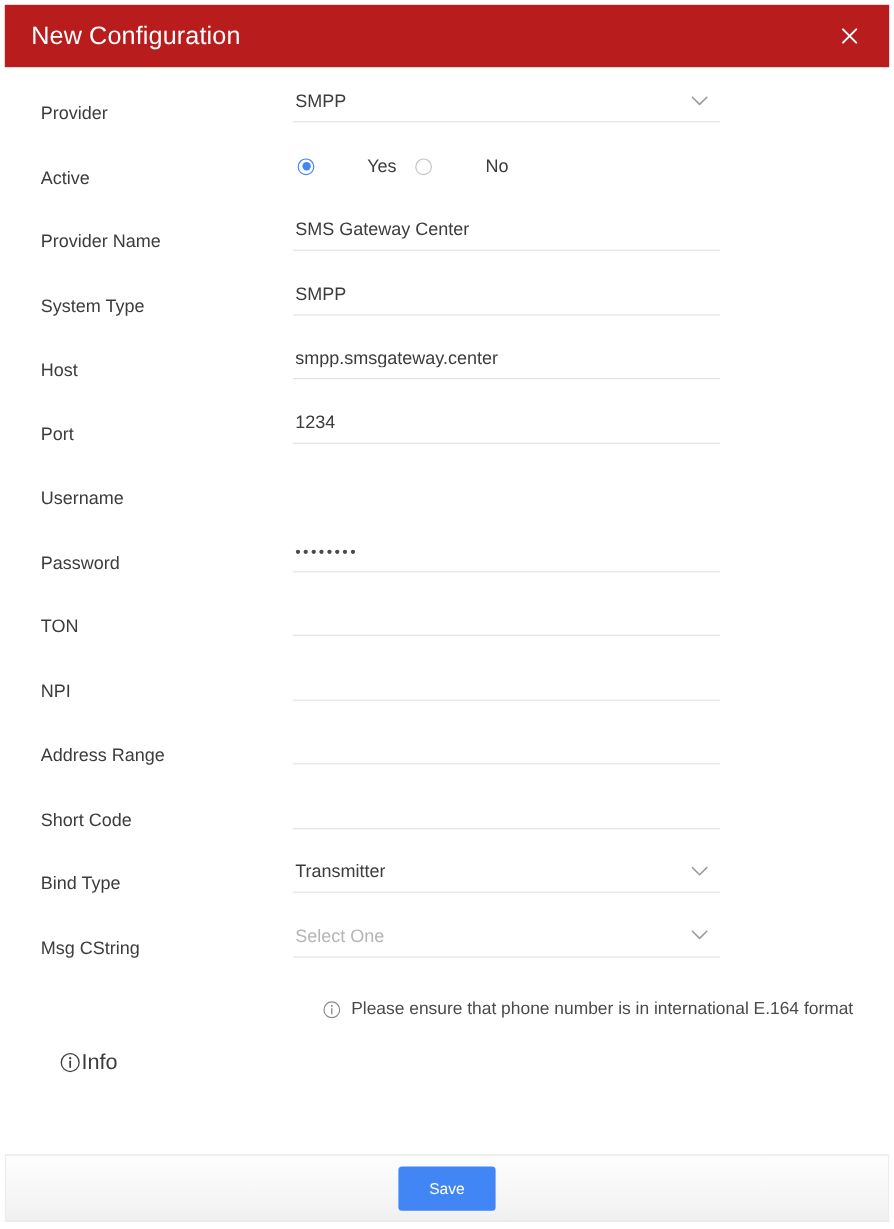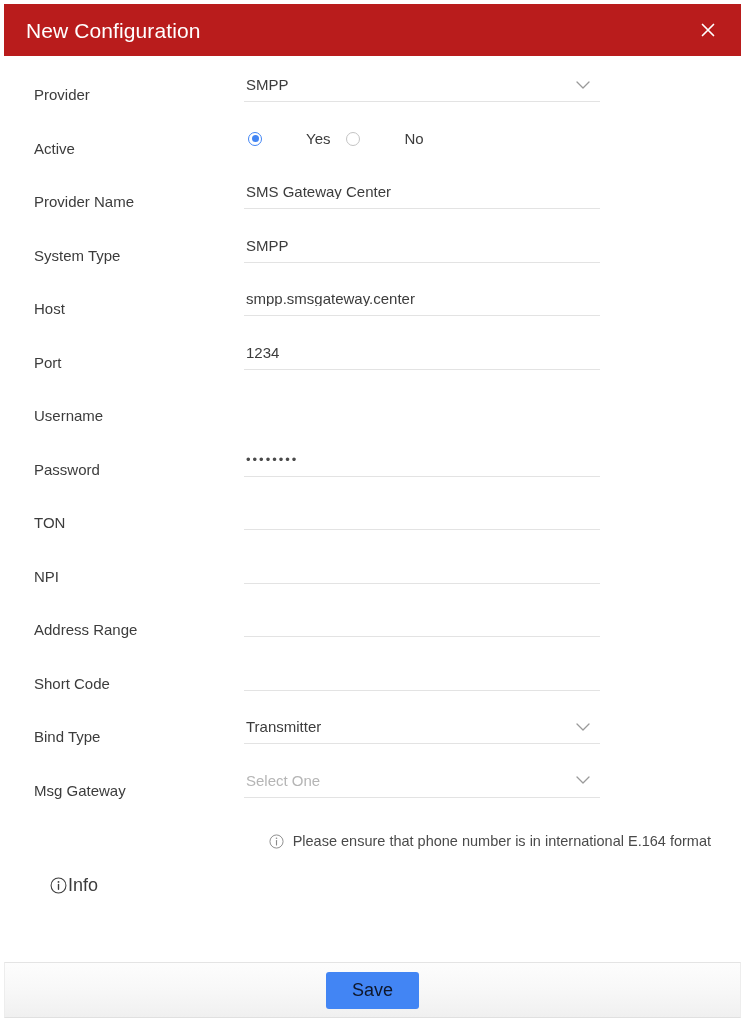--- a/index.html
+++ b/index.html
@@ -217,25 +217,25 @@
     border-right: 1px solid #ededed;
     border-bottom: 1px solid #e0e0e0;
     background: linear-gradient(to bottom, #fdfdfd 0%, #f7f7f7 55%, #f0f0f0 100%);
     display: flex;
     align-items: center;
     justify-content: center;
     box-sizing: border-box;
   }
   .save-btn {
     background: #4285f4;
-    color: #0f172a;
+    color: #ffffff;
     border: 0;
     border-radius: 3px;
     font-family: "Liberation Sans", sans-serif;
-    font-size: 18px;
+    font-size: 13px;
     padding: 0 26px;
     height: 37px;
     cursor: pointer;
     line-height: 1;
   }
 </style>
 </head>
 <body>
 
 <div class="dialog">
@@ -359,21 +359,21 @@
           <div class="field-control">
             <div class="underline-input select">
               <span class="input-value">Transmitter</span>
               <span class="chevron"><svg width="14" height="9" viewBox="0 0 14 9" aria-hidden="true">
                   <path d="M1 1 L7 7 L13 1" fill="none" stroke="#9a9a9a" stroke-width="1.3" stroke-linecap="round" stroke-linejoin="round"></path>
                 </svg></span>
             </div>
           </div>
         </div>
         <div class="form-row">
-          <div class="field-label">Msg Gateway</div>
+          <div class="field-label">Msg CString</div>
           <div class="field-control">
             <div class="underline-input select">
               <span class="input-value placeholder">Select One</span>
               <span class="chevron"><svg width="14" height="9" viewBox="0 0 14 9" aria-hidden="true">
                   <path d="M1 1 L7 7 L13 1" fill="none" stroke="#9a9a9a" stroke-width="1.3" stroke-linecap="round" stroke-linejoin="round"></path>
                 </svg></span>
             </div>
           </div>
         </div>
       </div>

